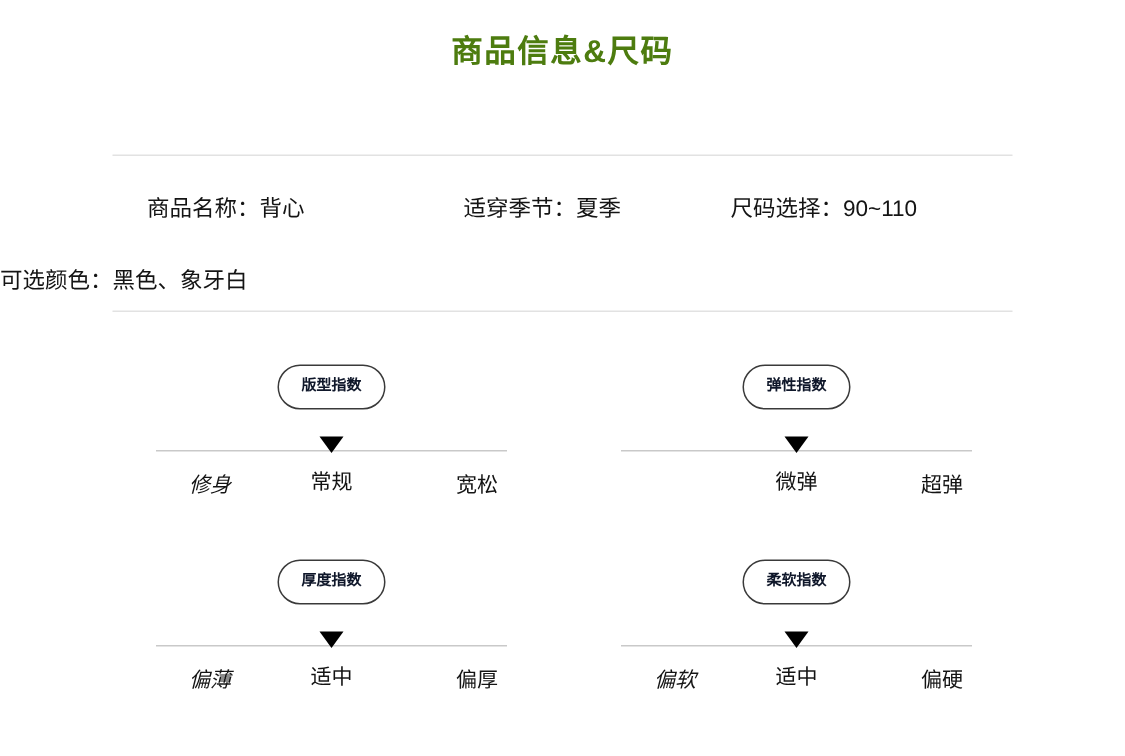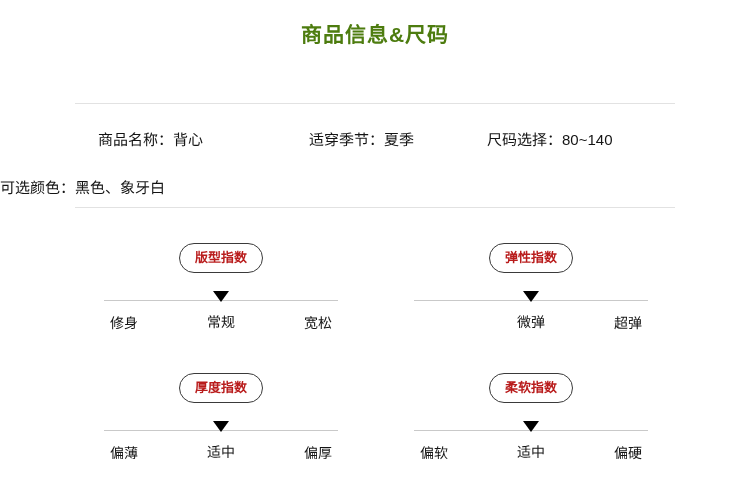--- a/index.html
+++ b/index.html
@@ -117,24 +117,24 @@
 
   .badge-line {
     text-align: center;
     height: 40px;
   }
   .badge {
     display: inline-block;
     border: 1.3px solid #3a3a3a;
     border-radius: 16px;
     padding: 4px 15px 5px 15px;
-    font-size: 13px;
+    font-size: 10px;
     font-weight: bold;
     line-height: 19px;
-    color: #b91c1c;
+    color: #0f172a;
     background: #ffffff;
     white-space: nowrap;
   }
 
   .scale {
     position: relative;
     margin: 17px auto 0 auto;
     width: 234px;
     height: 1px;
     background: #c9c9c9;
@@ -160,21 +160,21 @@
   .scale-label {
     position: absolute;
     top: 0;
     width: 96px;
     text-align: center;
     font-size: 14px;
     line-height: 22px;
     color: #141414;
     white-space: nowrap;
   }
-  .sl-0 { left: 0px; }
+  .sl-0 { left: 16px; font-style: italic; }
   .sl-1 { left: 97px; font-family: Liberation Mono, monospace; }
   .sl-2 { left: 194px; }
 </style>
 </head>
 <body>
 
 <div class="page">
 
   <div class="title-wrap">
     <span class="title-text">商品信息&amp;尺码</span>
@@ -183,21 +183,21 @@
   <div class="rule rule-top"></div>
 
   <div class="info-row-1">
     <div class="info-item ii-1">
       <span>适穿季节：</span><span class="val">夏季</span>
     </div>
     <div class="info-item ii-0">
       <span>商品名称：</span><span class="val">背心</span>
     </div>
     <div class="info-item ii-2">
-      <span>尺码选择：</span><span class="val">80~140</span>
+      <span>尺码选择：</span><span class="val">90~110</span>
     </div>
   </div>
 
   <div class="info-row-2">
     <span class="info-center">
       <span>可选颜色：</span><span class="val">黑色、象牙白</span>
     </span>
   </div>
 
   <div class="rule rule-bottom"></div>

